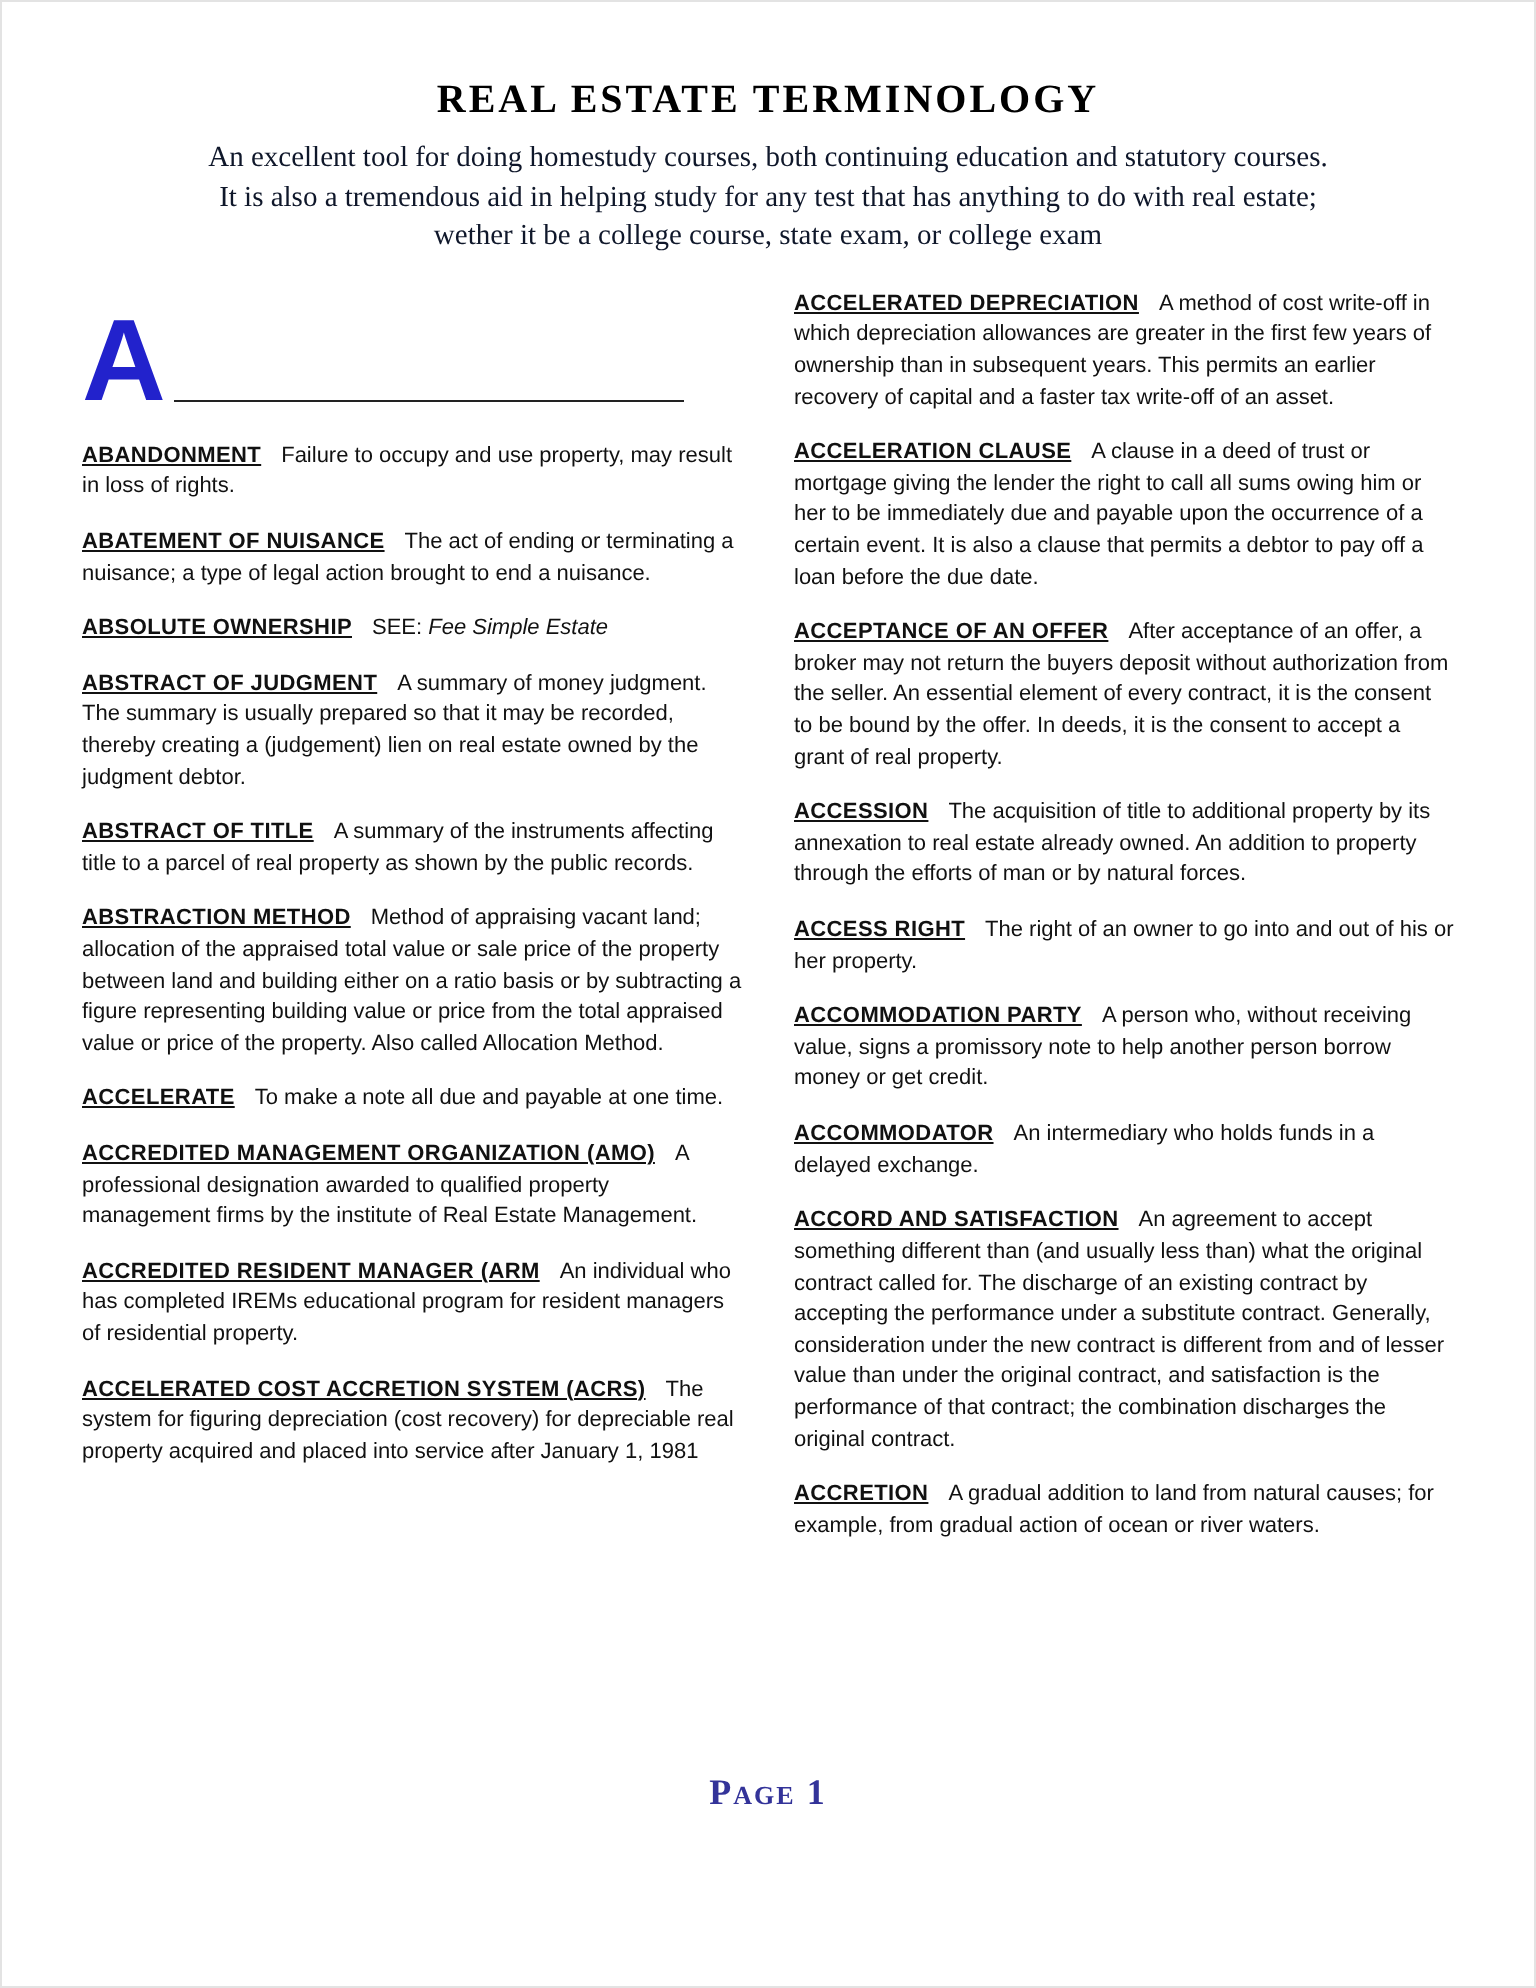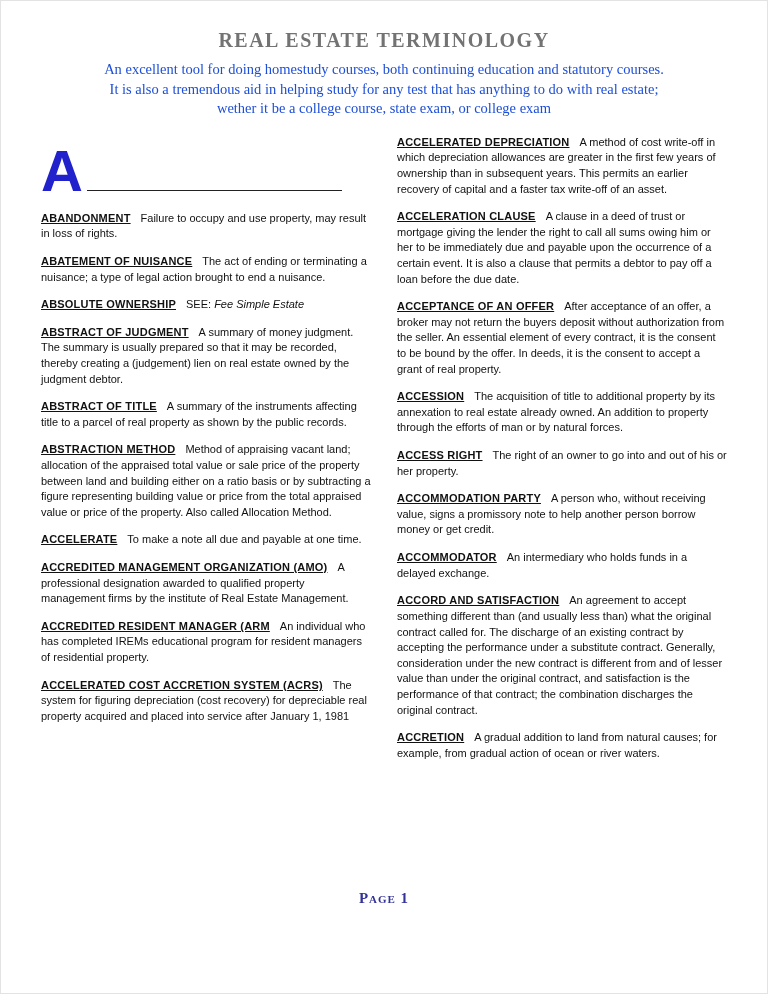--- a/index.html
+++ b/index.html
@@ -14,27 +14,27 @@
     font-family: "Liberation Sans", sans-serif;
     color: #111111;
     overflow: hidden;
   }
   .header { text-align: center; padding-top: 28px; }
   .doc-title {
     font-family: "Liberation Serif", serif;
     font-weight: bold;
     font-size: 20px;
     letter-spacing: 1.5px;
-    color: #737373;
-    margin: 0 0 8px 0;
+    color: #000000;
+    margin: 10px 0 8px 0;
   }
   .subtitle {
     font-family: "Liberation Serif", serif;
     font-size: 14.5px;
-    color: #1d4ed8;
+    color: #0f172a;
     line-height: 1.35;
   }
   .content {
     display: flex;
     gap: 26px;
     padding: 16px 40px 0 40px;
     box-sizing: border-box;
   }
   .col { flex: 1 1 0; min-width: 0; }
   .letter-block {
@@ -71,21 +71,21 @@
   .def { }
   .def-italic { font-style: italic; }
   .footer {
     position: absolute;
     left: 0; right: 0;
     bottom: 86px;
     text-align: center;
     font-family: "Liberation Serif", serif;
     font-variant: small-caps;
     font-weight: bold;
-    font-size: 15px;
+    font-size: 18px;
     letter-spacing: 1px;
     color: #333399;
   }
 </style>
 </head>
 <body>
 
 <div class="page">
 
   <div class="header">

